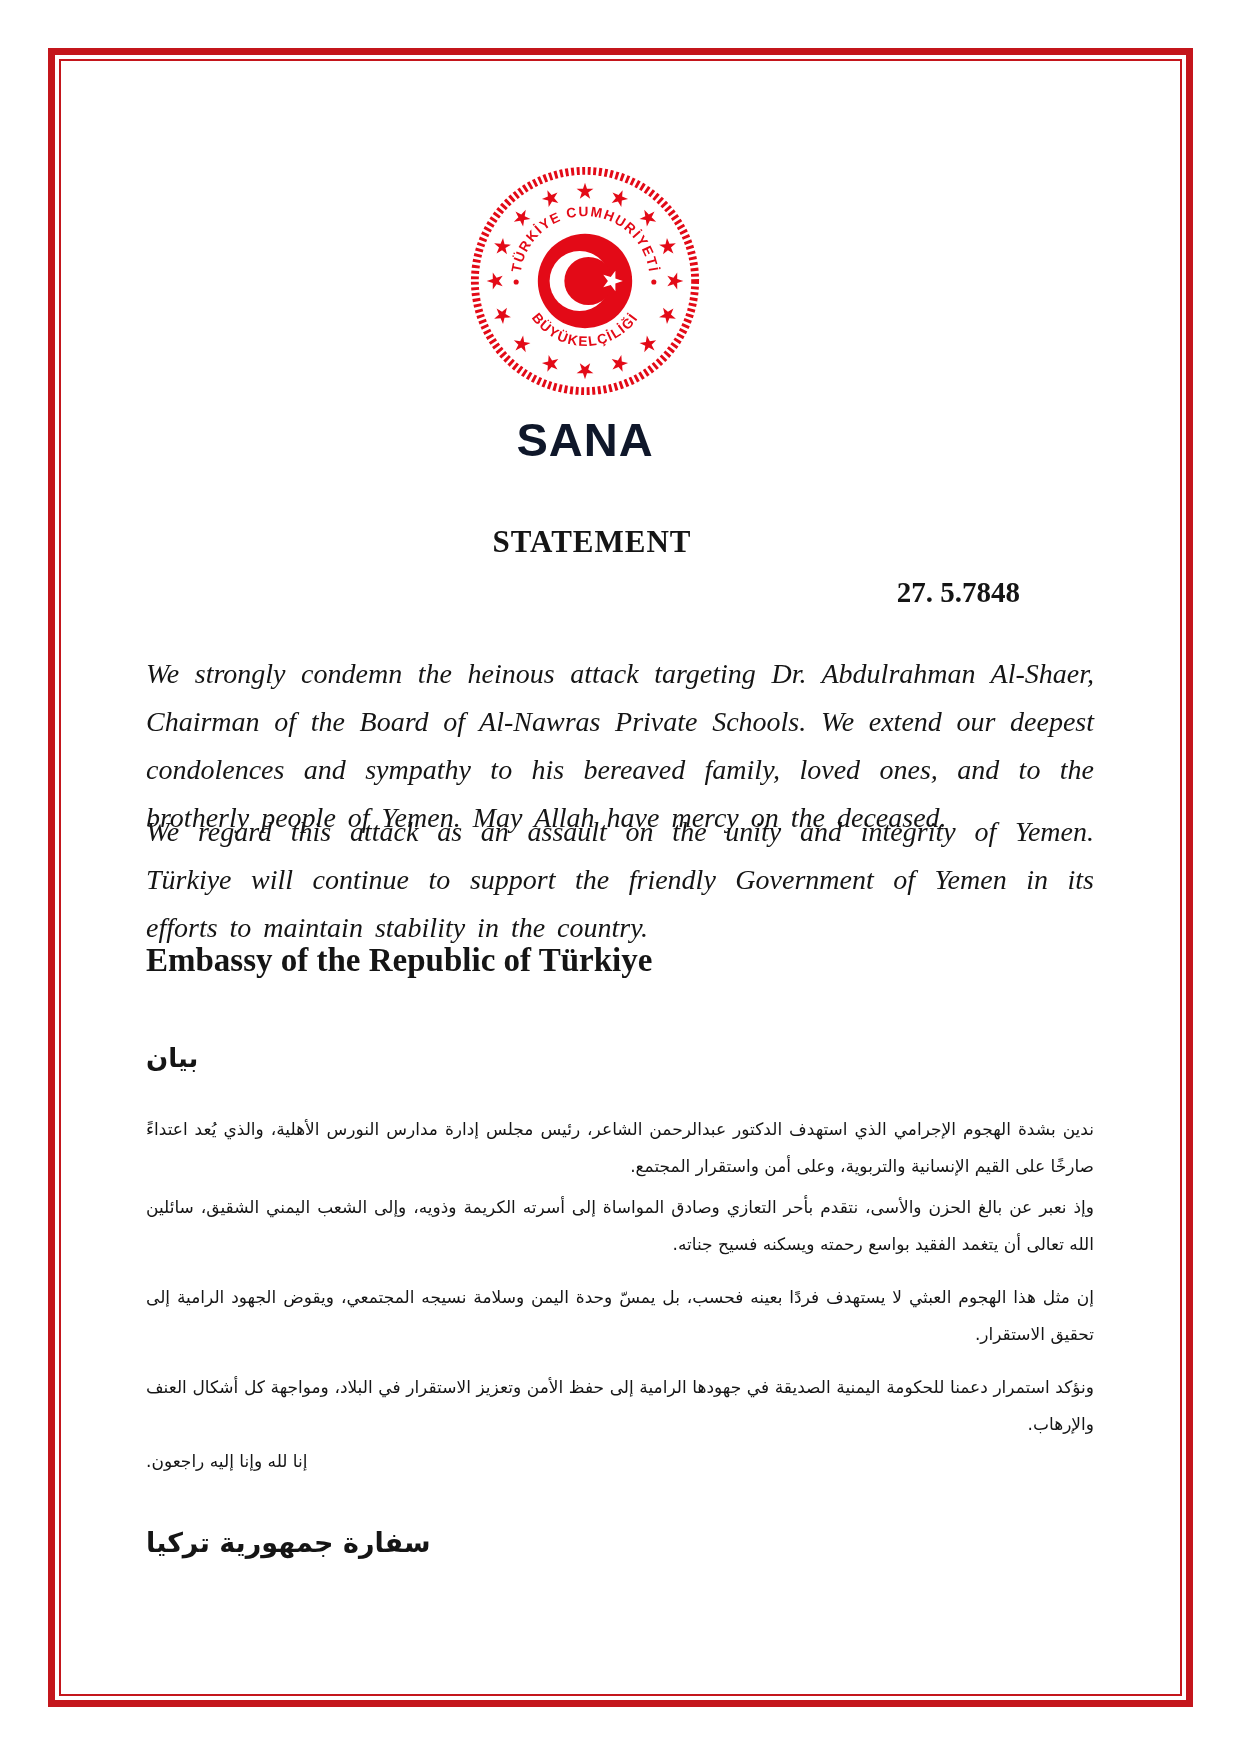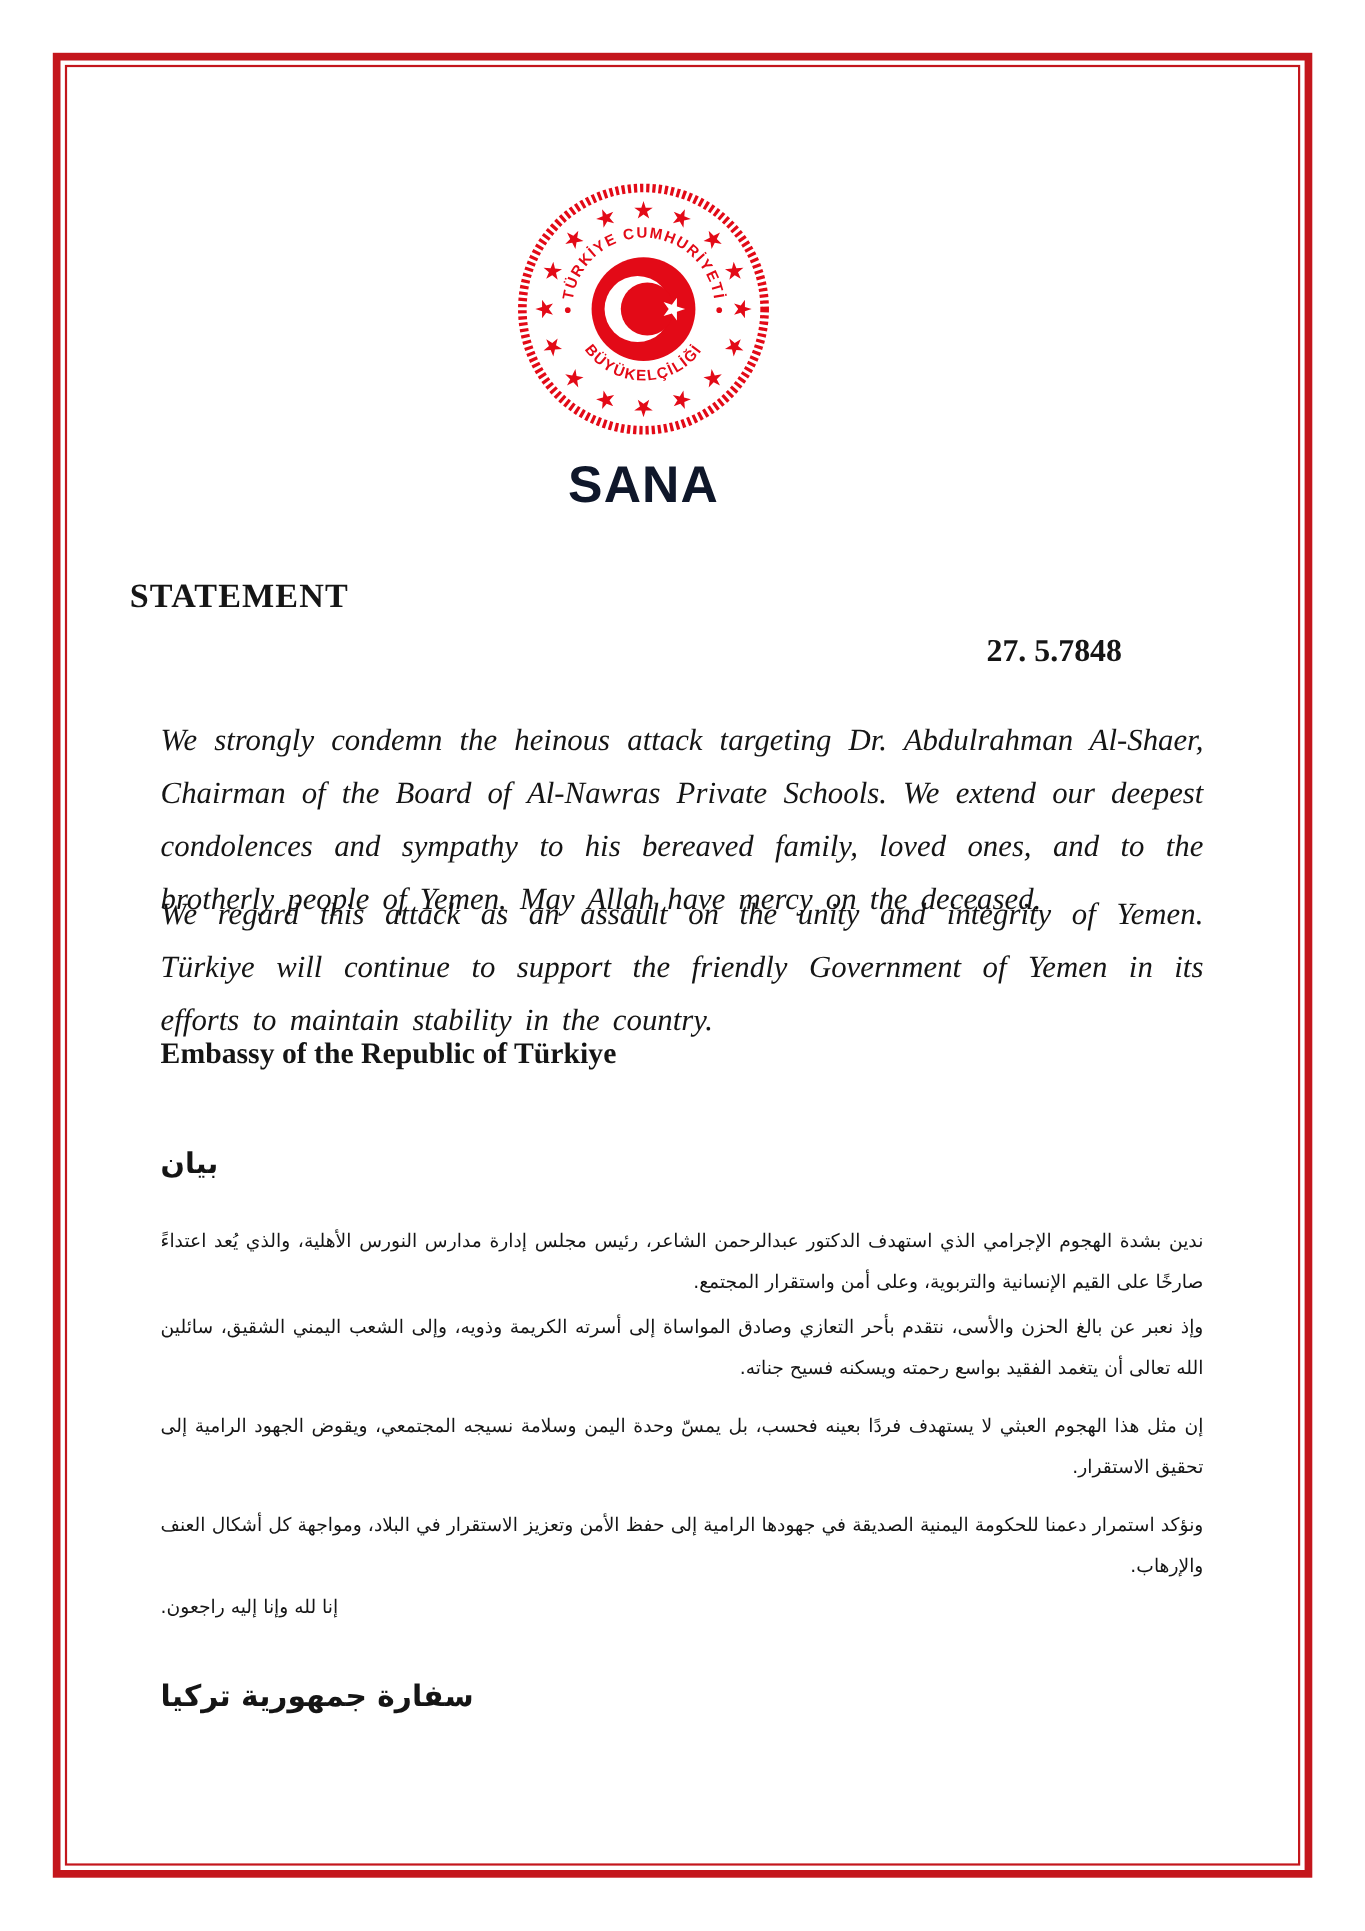--- a/index.html
+++ b/index.html
@@ -34,36 +34,36 @@
   .emblem-arc-text { font-family:"Liberation Sans", sans-serif; font-weight:bold; }
 
   .sana {
     top:412px; text-align:center;
     transform:translateX(-35px);
     font-family:"Liberation Sans", sans-serif;
     font-weight:bold; font-size:47px; letter-spacing:1px;
     color:#0f172a;
   }
   .statement-title {
-    top:524px; text-align:left;
+    top:524px; text-align:center;
     transform:translateX(-28px);
     font-weight:bold; font-size:31px; letter-spacing:1px;
   }
   .statement-date {
     top:576px; text-align:right; padding-right:74px;
     font-weight:bold; font-size:29px;
   }
   .para-en {
     font-style:italic; font-size:28px; line-height:48px;
     text-align:justify; word-spacing:5px;
   }
   .p1 { top:622px; }
   .p2 { top:780px; }
   .embassy-sig {
-    top:942px; font-weight:bold; font-size:27px;
+    top:942px; font-weight:bold; font-size:33px;
   }
   .ar {
     font-family:"DejaVu Sans", sans-serif;
     direction:rtl; unicode-bidi:embed;
     font-size:17px; line-height:37px;
     text-align:justify;
   }
   .ar-title { top:1040px; text-align:left; font-weight:bold; font-size:26px; }
   .arp1 { top:1094px; }
   .arp2 { top:1172px; }

